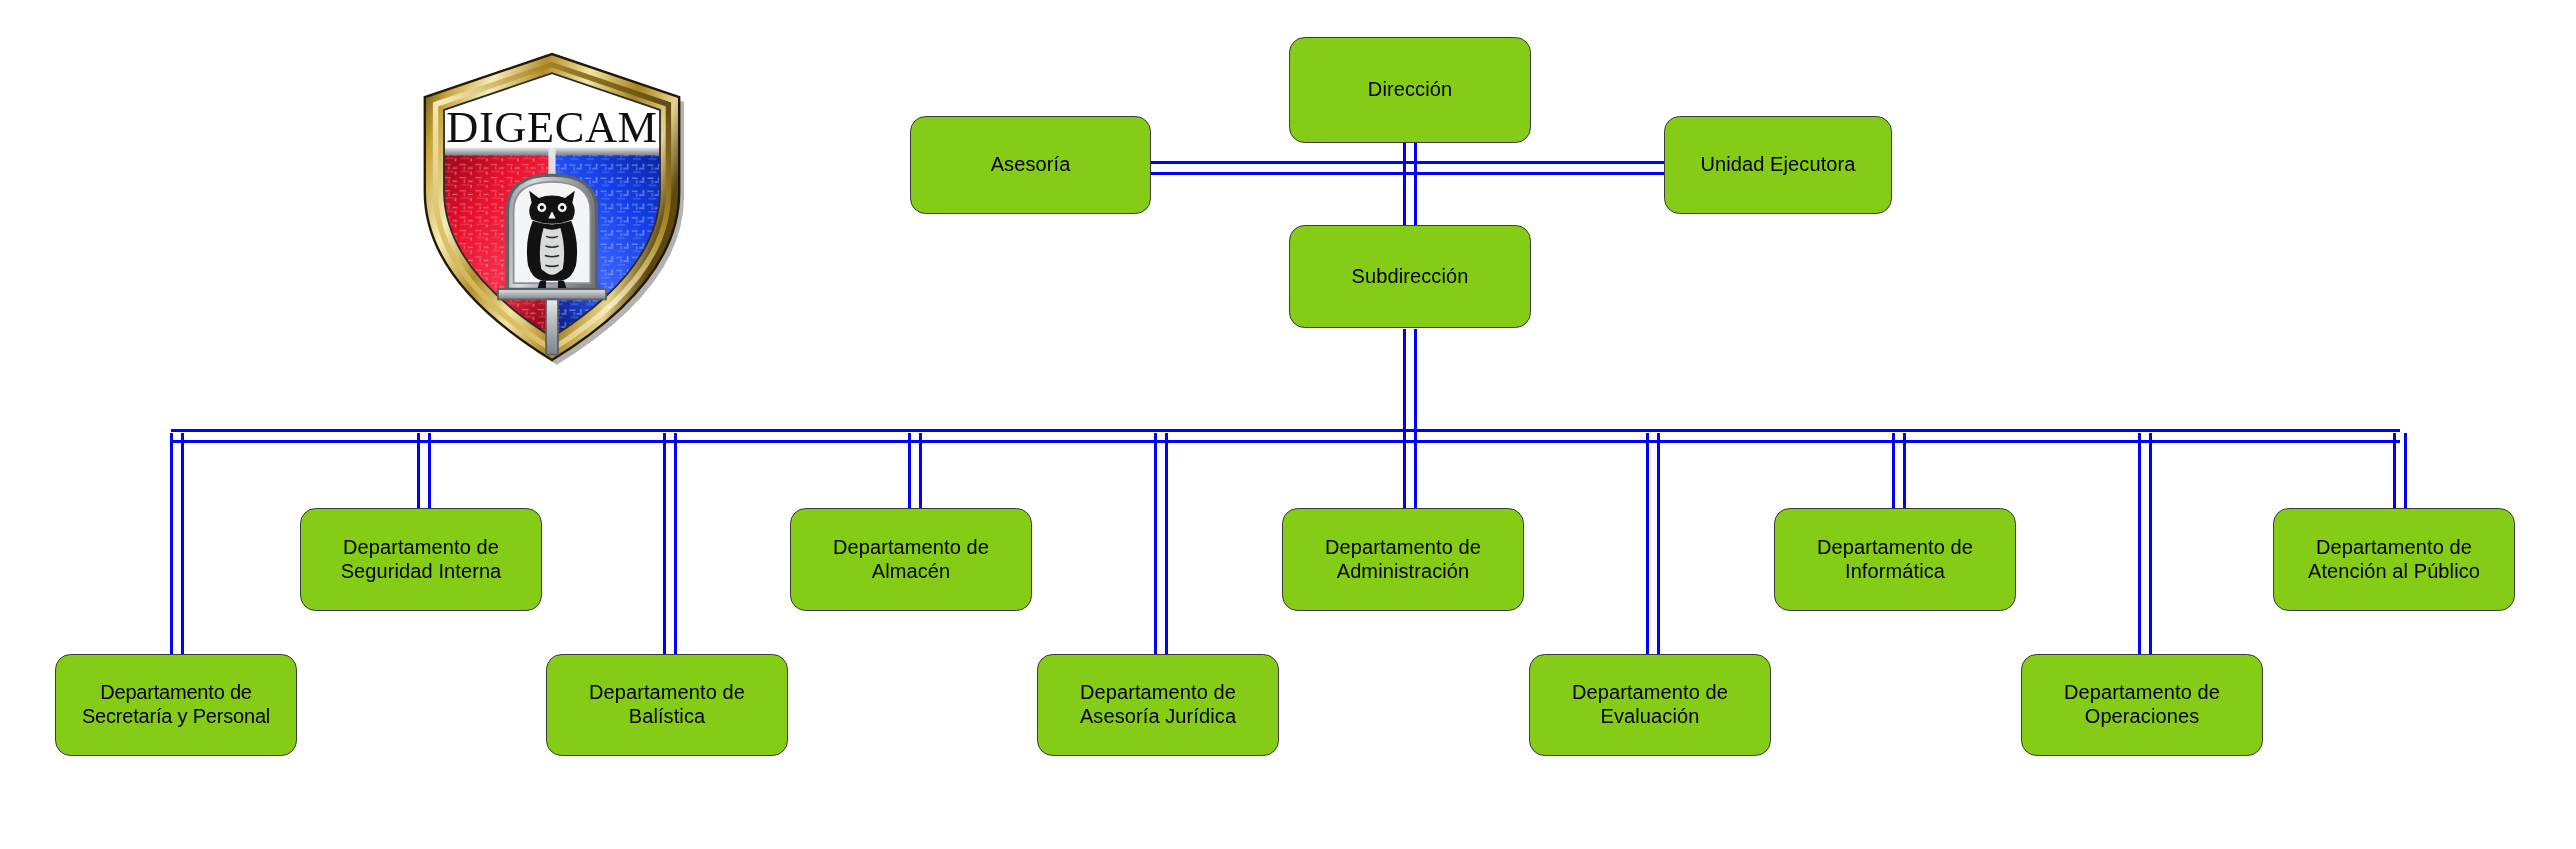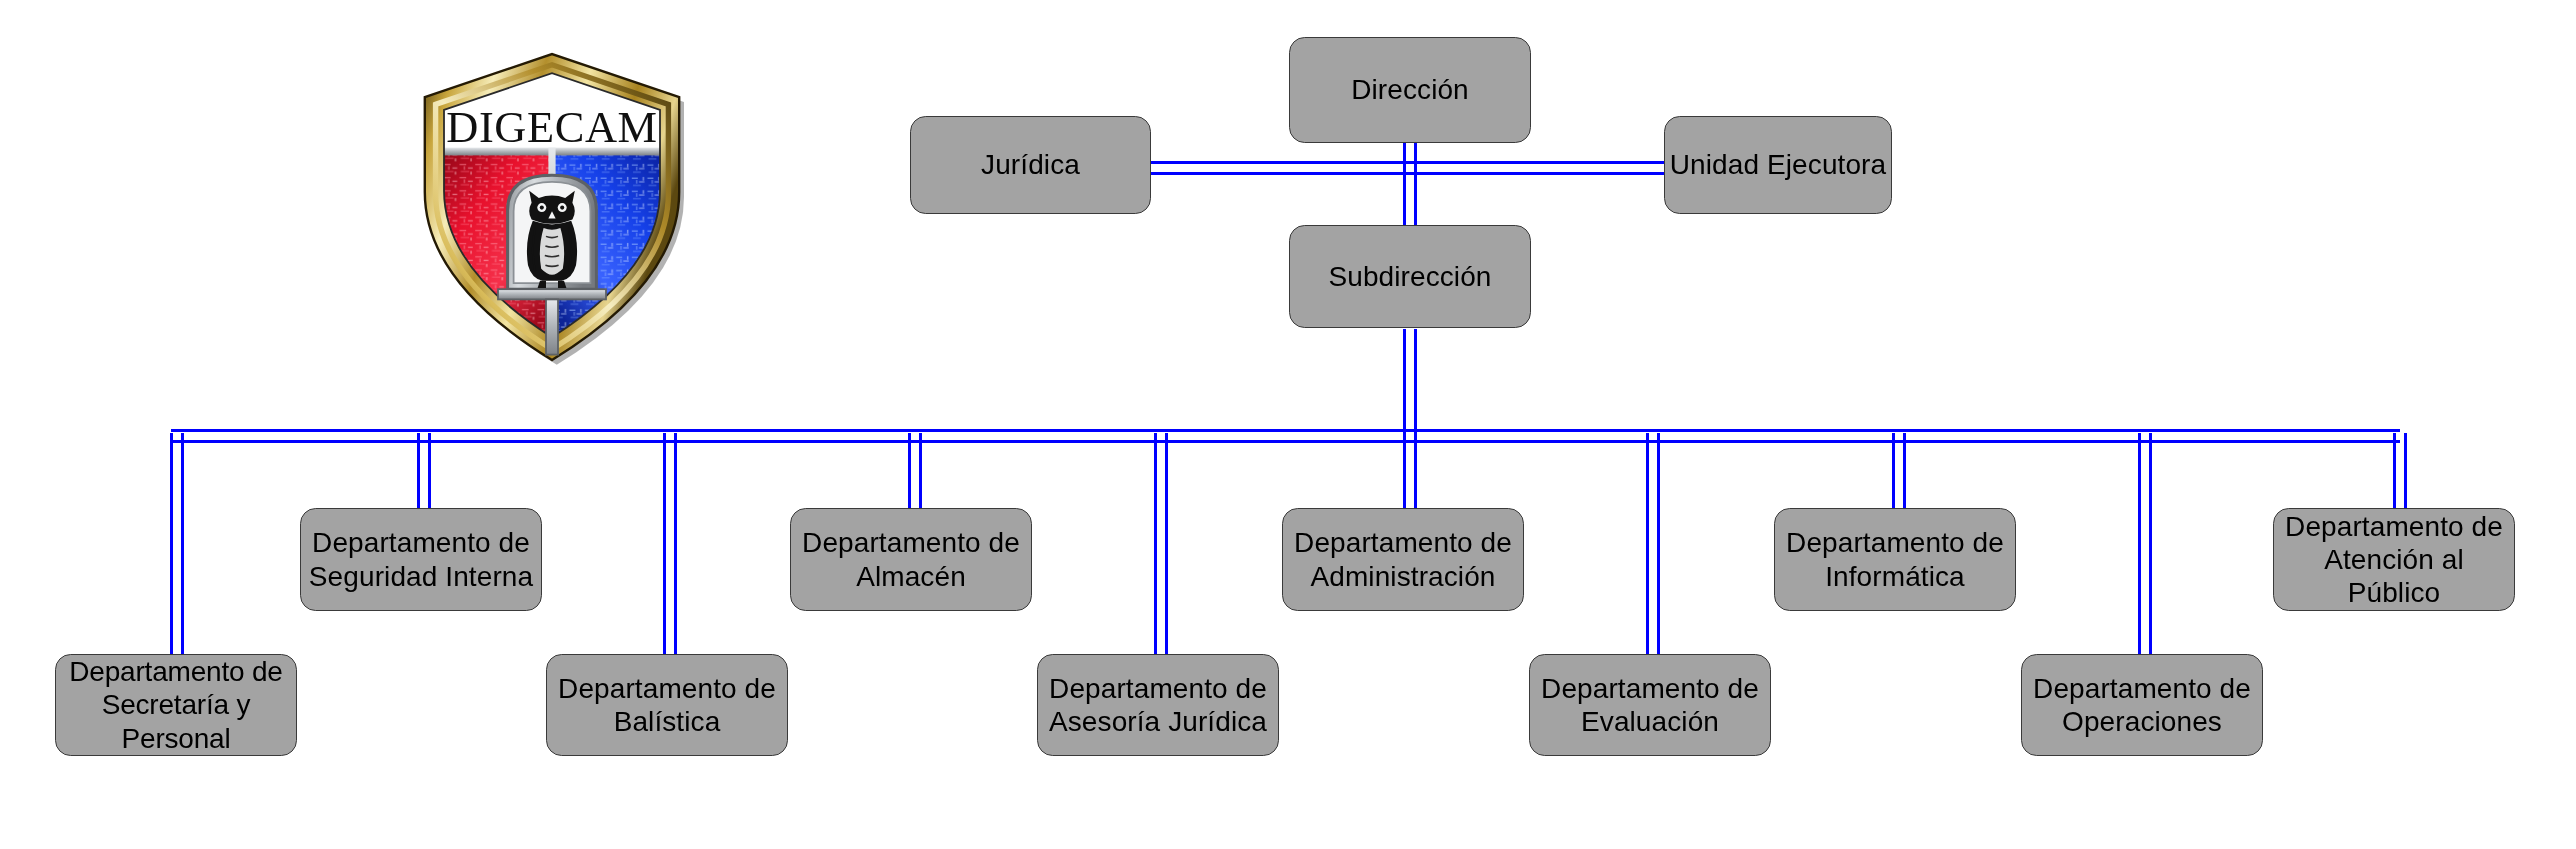--- a/index.html
+++ b/index.html
@@ -39,29 +39,29 @@
   }
   .conn-h {
     border-top: 3px solid #0000ff;
     border-bottom: 3px solid #0000ff;
   }
 
   
   .node {
     position: absolute;
     box-sizing: border-box;
-    background: #a3a3a3;
+    background: #84cc16;
     border: 1.2px solid #3a3a3a;
     border-radius: 15.6px;
     display: flex;
     align-items: center;
     justify-content: center;
     text-align: center;
     color: #000000;
-    font-size: 28px;
+    font-size: 20px;
     line-height: 1.18;
     letter-spacing: 0.1px;
     white-space: pre-line;
     z-index: 5;
   }
   .node.wide-text { letter-spacing: -0.2px; }
 </style>
 </head>
 <body>
 
@@ -219,21 +219,21 @@
   <div class="conn-v" style="left:908px; top:433px; width:8.4px; height:76px;"></div>
   <div class="conn-v" style="left:1154px; top:433px; width:8.4px; height:221px;"></div>
   <div class="conn-v" style="left:1403px; top:433px; width:8.4px; height:76px;"></div>
   <div class="conn-v" style="left:1646px; top:433px; width:8.4px; height:221px;"></div>
   <div class="conn-v" style="left:1892px; top:433px; width:8.4px; height:76px;"></div>
   <div class="conn-v" style="left:2138px; top:433px; width:8.4px; height:221px;"></div>
   <div class="conn-v" style="left:2393px; top:433px; width:8.4px; height:76px;"></div>
 
   <div class="node" style="left:1289px; top:37px; width:242px; height:106px;">Dirección</div>
 
-  <div class="node" style="left:910px; top:116px; width:241px; height:98px;">Jurídica</div>
+  <div class="node" style="left:910px; top:116px; width:241px; height:98px;">Asesoría</div>
 
   <div class="node" style="left:1664px; top:116px; width:228px; height:98px;">Unidad Ejecutora</div>
 
   <div class="node" style="left:1289px; top:225px; width:242px; height:103px;">Subdirección</div>
 
   <div class="node wide-text" style="left:55px; top:654px; width:242px; height:102px;">Departamento de
 Secretaría y Personal</div>
 
   <div class="node" style="left:546px; top:654px; width:242px; height:102px;">Departamento de
 Balística</div>

